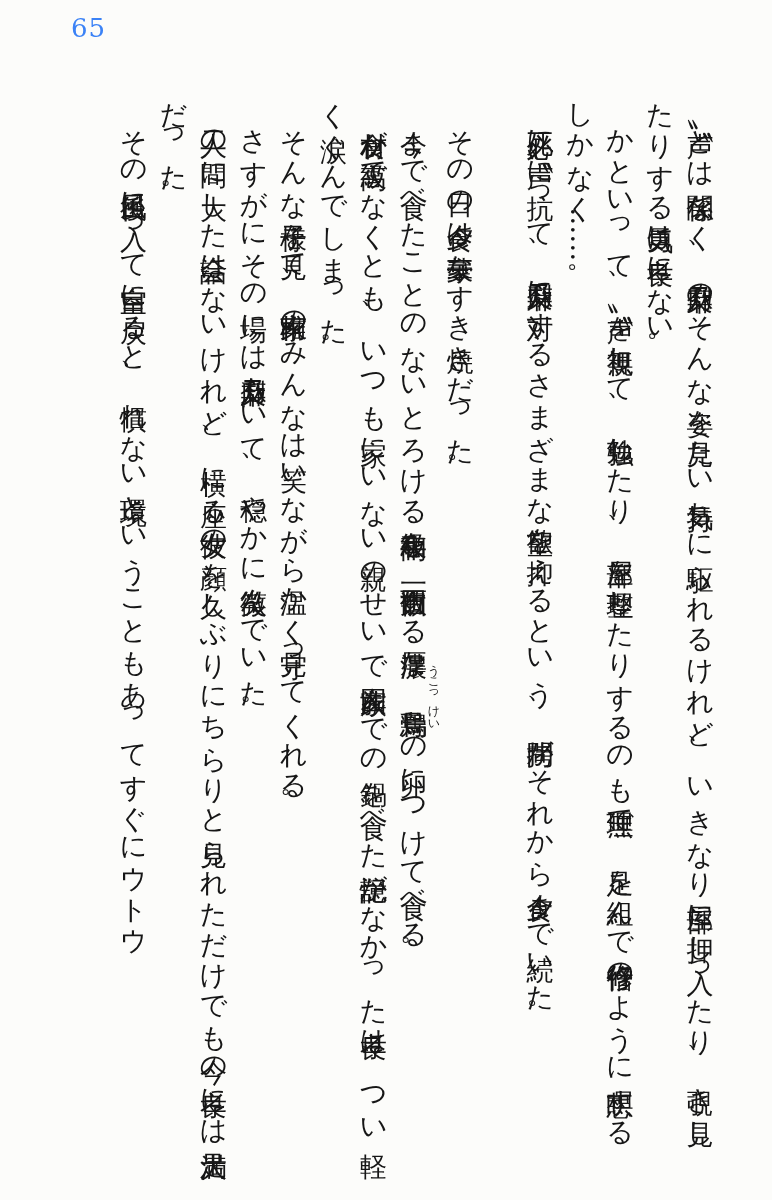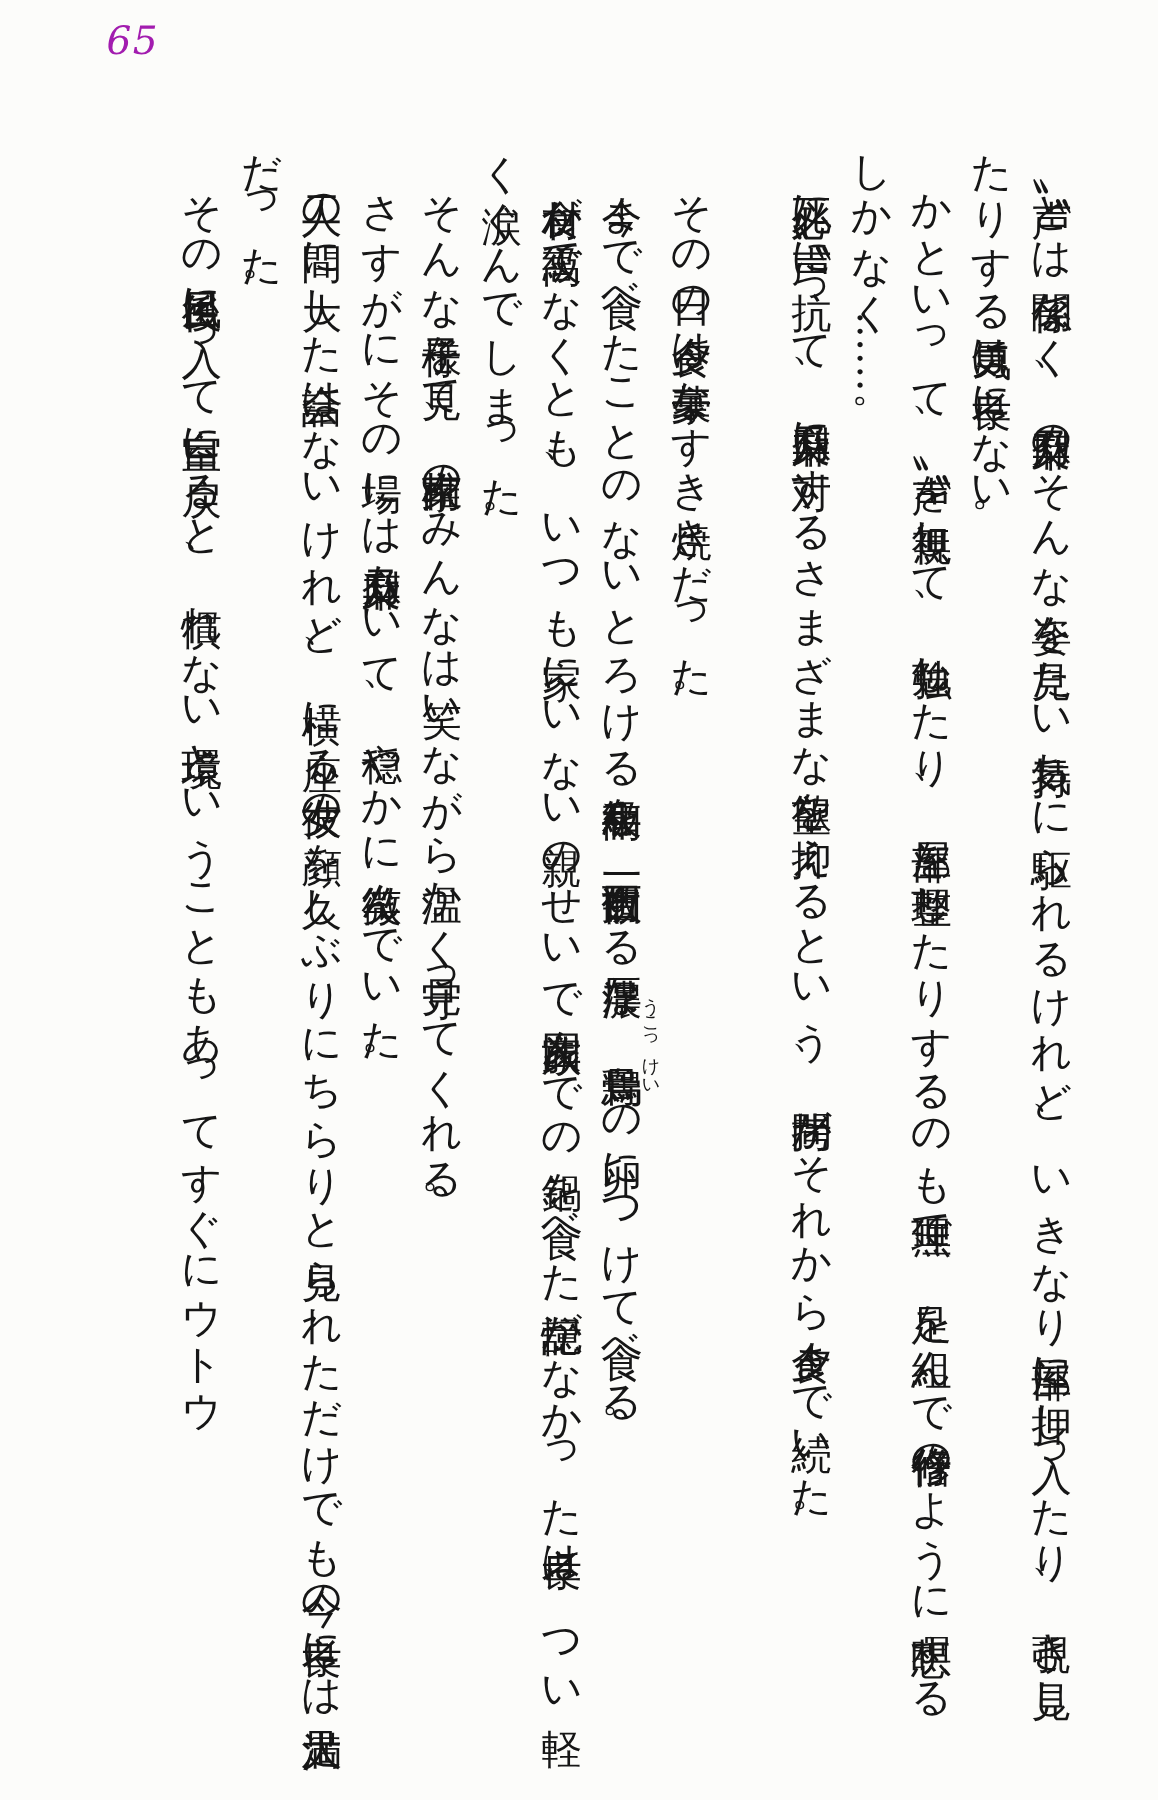--- a/index.html
+++ b/index.html
@@ -17,22 +17,21 @@
   .book-page {
     position: absolute;
     inset: 0;
     background: #fcfcfa;
   }
   .page-number {
     position: absolute;
     top: 13px;
     left: 71px;
     font-size: 26px;
-    font-style: italic;
-    color: #a21caf;
+    color: #3b82f6;
     letter-spacing: 1px;
     font-family: "DejaVu Serif", "Liberation Serif", serif;
   }
   .text-block {
     position: absolute;
     top: 84px;
     right: 52px;
     height: 1048px;
     writing-mode: vertical-rl;
     -webkit-writing-mode: vertical-rl;

